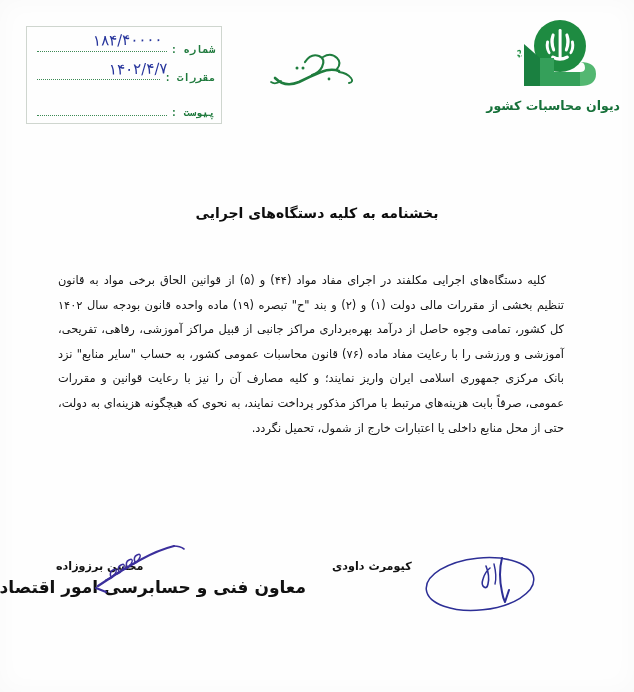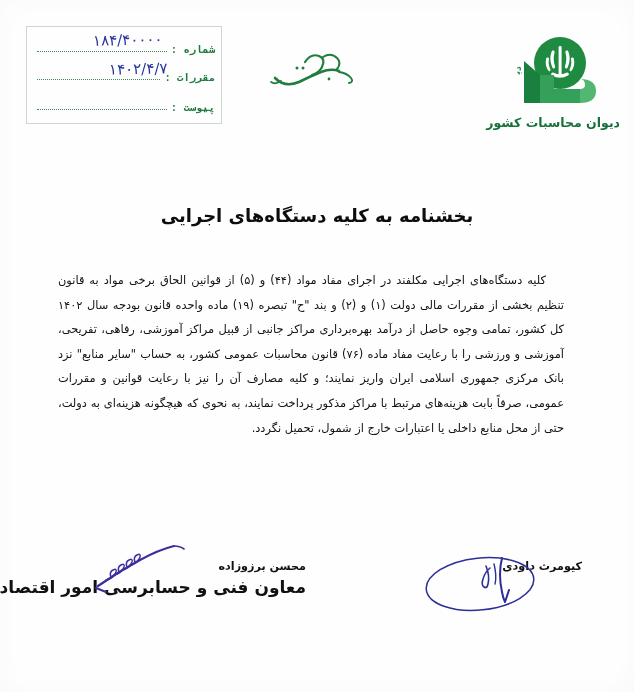--- a/index.html
+++ b/index.html
@@ -47,21 +47,21 @@
     right: 6px;
     left: 6px;
     height: 24px;
     display: flex;
     flex-direction: row;
     align-items: center;
     justify-content: flex-start;
   }
   .meta-row.r1 { top: 10px; }
   .meta-row.r2 { top: 38px; }
-  .meta-row.r3 { top: 68px; }
+  .meta-row.r3 { top: 68px; align-items: flex-end; }
 
   .meta-label {
     color: #1f7a3d;
     font-size: 10.5px;
     font-weight: bold;
     white-space: nowrap;
     letter-spacing: .3px;
     font-family: Liberation Mono, monospace;
   }
   .meta-dots {
@@ -78,21 +78,21 @@
     font-family: "DejaVu Sans", sans-serif;
     transform: rotate(-1.2deg);
   }
   .meta-row.r1 .meta-value { right: 52px; top: -6px; }
   .meta-row.r2 .meta-value { right: 48px; top: -5px; }
 
   
   .logo-wrap {
     position: absolute;
     right: 14px;
-    top: 17px;
+    top: 0;
     width: 126px;
     text-align: left;
   }
   .logo-mark { position: relative; width: 126px; height: 96px; margin: 0 auto; }
   .logo-caption {
     margin-top: 2px;
     color: #17713a;
     font-size: 12.5px;
     font-weight: bold;
     letter-spacing: .2px;
@@ -118,21 +118,21 @@
     font-weight: bold;
     font-style: italic;
   }
 
   
   .doc-title {
     position: absolute;
     left: 0; right: 0;
     top: 205px;
     text-align: center;
-    font-size: 18px;
+    font-size: 14px;
     font-weight: bold;
     color: #0d0d0d;
     letter-spacing: .1px;
   }
 
   
   .body-text {
     position: absolute;
     right: 70px;
     left: 58px;
@@ -151,21 +151,21 @@
     position: absolute;
     left: 46px;
     right: 46px;
     top: 560px;
     height: 80px;
   }
   .sign-block {
     position: absolute;
     top: 0;
     width: 250px;
-    text-align: right;
+    text-align: left;
   }
   .sign-block.right { right: 6px; }
   .sign-block.left  { left: 10px; }
   .sign-name {
     font-size: 11.2px;
     font-weight: bold;
     color: #111;
     position: relative;
     z-index: 2;
   }

